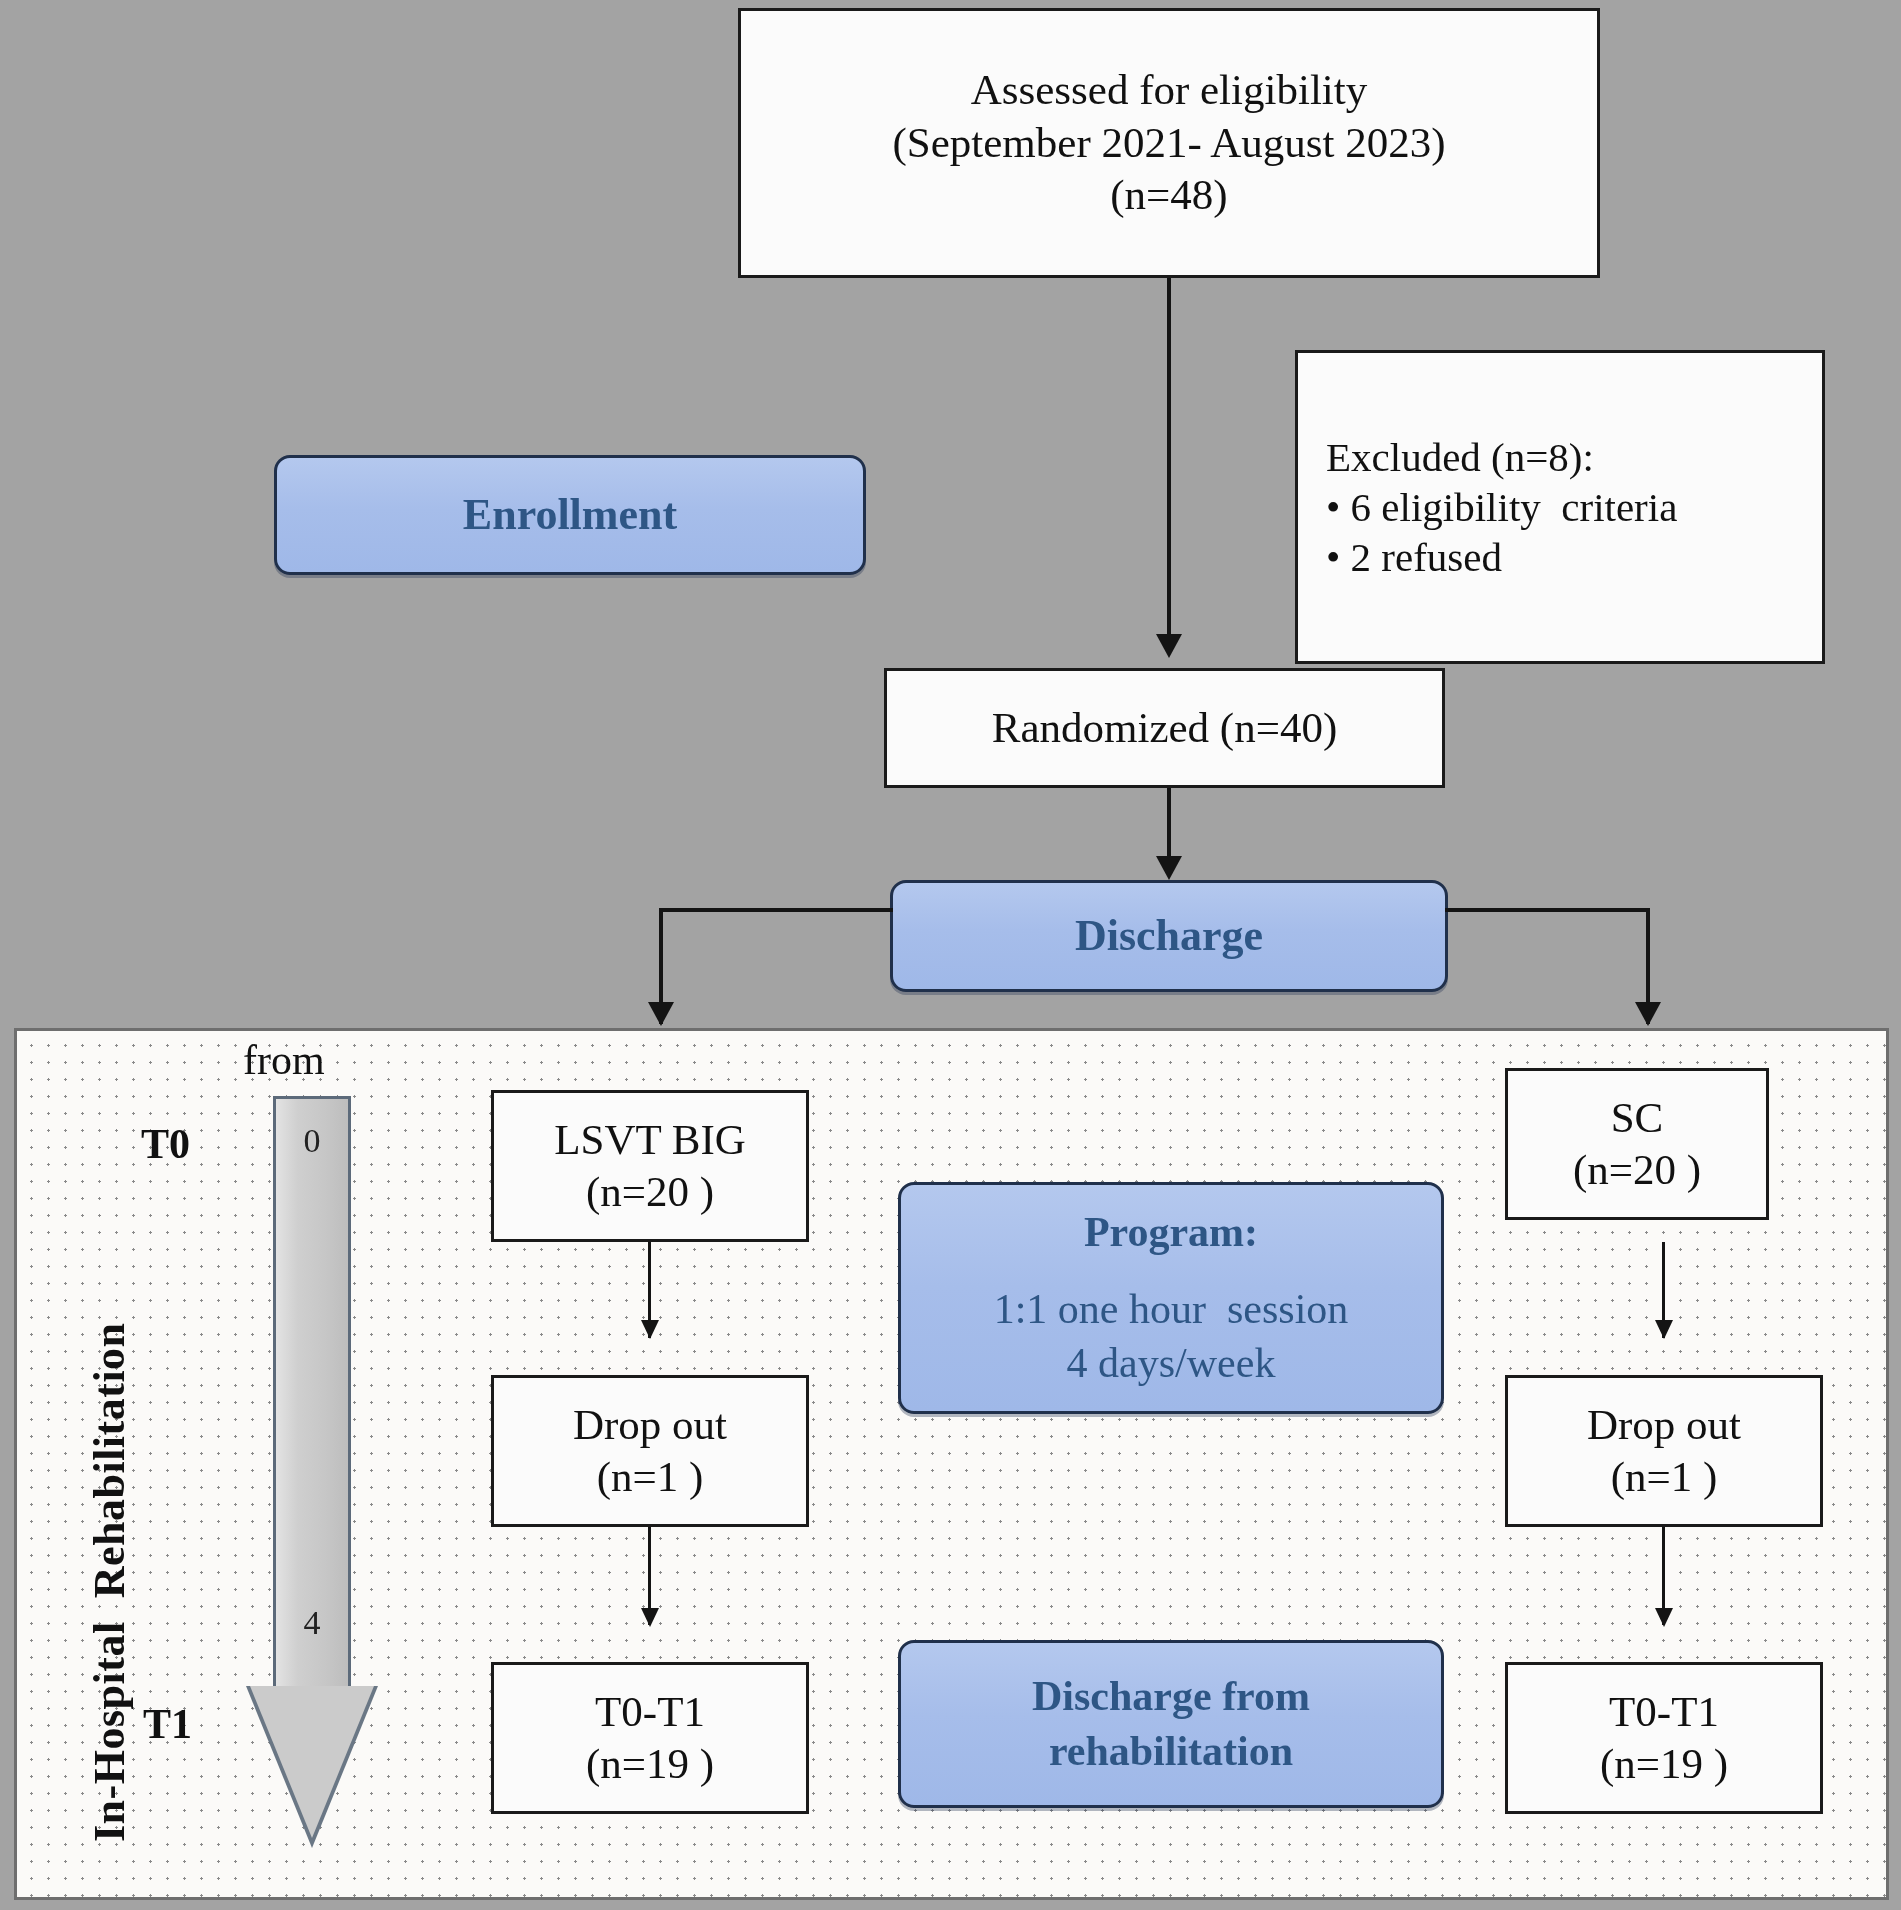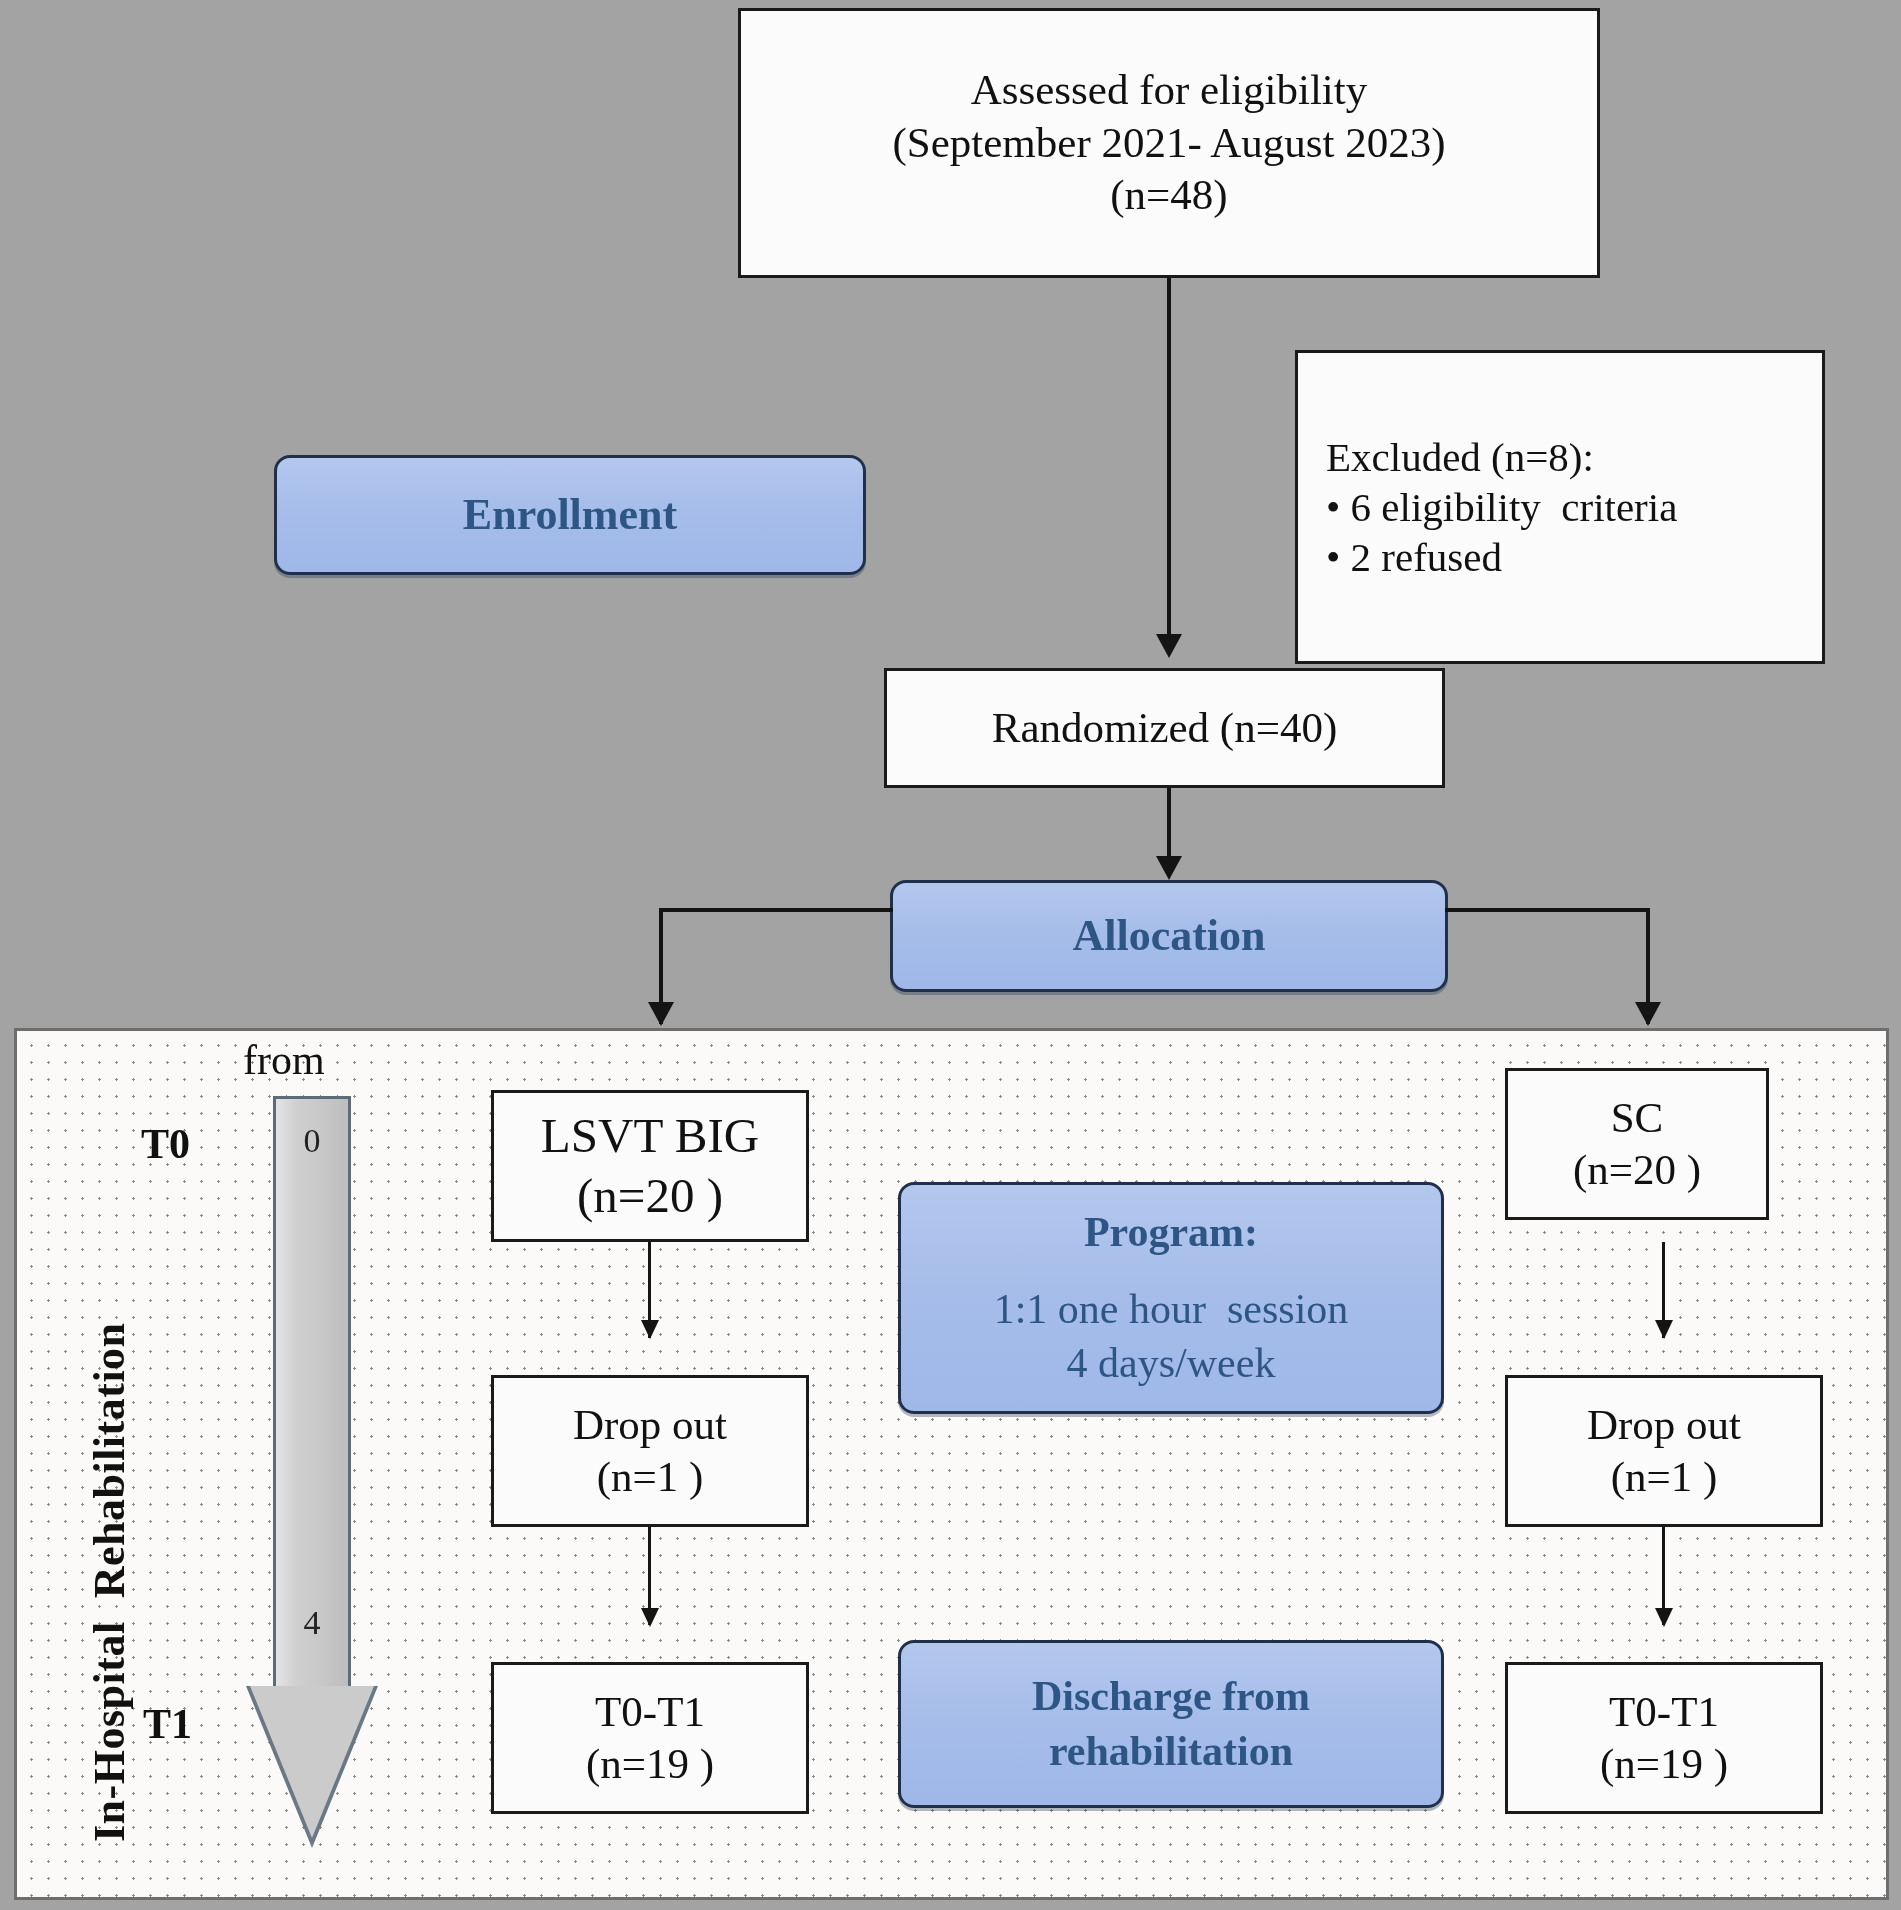--- a/index.html
+++ b/index.html
@@ -186,21 +186,21 @@
   </div>
 
   <div class="node" style="left:884px; top:668px; width:561px; height:120px; font-size:43px;">
     <span class="ln">Randomized (n=40)</span>
   </div>
 
   <div class="vline" style="left:1167px; top:788px; height:86px;"></div>
   <div class="arrowhead" style="left:1156px; top:856px;"></div>
 
   <div class="stage" style="left:890px; top:880px; width:558px; height:112px; font-size:44px;">
-    <span class="ln">Allocation</span>
+    <span class="ln">Discharge</span>
   </div>
 
   <div class="hline" style="left:659px; top:908px; width:234px;"></div>
   <div class="vline" style="left:659px; top:908px; height:116px;"></div>
   <div class="arrowhead" style="left:648px; top:1002px;"></div>
 
   <div class="hline" style="left:1445px; top:908px; width:205px;"></div>
   <div class="vline" style="left:1646px; top:908px; height:116px;"></div>
   <div class="arrowhead" style="left:1635px; top:1002px;"></div>
 
@@ -215,21 +215,21 @@
   <div class="label" style="left:143px; top:1700px; font-size:42px; font-weight:bold;">T1</div>
 
   <div id="weeks-arrow">
     <div class="head-outline"></div>
     <div class="head-fill"></div>
     <div class="shaft"></div>
     <div class="tick" style="top:26px;">0</div>
     <div class="tick" style="top:508px;">4</div>
   </div>
 
-  <div class="node" style="left:491px; top:1090px; width:318px; height:152px; font-size:49px;">
+  <div class="node" style="left:491px; top:1090px; width:318px; height:152px; font-size:43px;">
     <span class="ln">LSVT BIG</span>
     <span class="ln">(n=20 )</span>
   </div>
 
   <div class="vline thin" style="left:648px; top:1242px; height:96px;"></div>
   <div class="arrowhead small" style="left:641px; top:1320px;"></div>
 
   <div class="node" style="left:491px; top:1375px; width:318px; height:152px; font-size:43px;">
     <span class="ln">Drop out</span>
     <span class="ln">(n=1 )</span>

